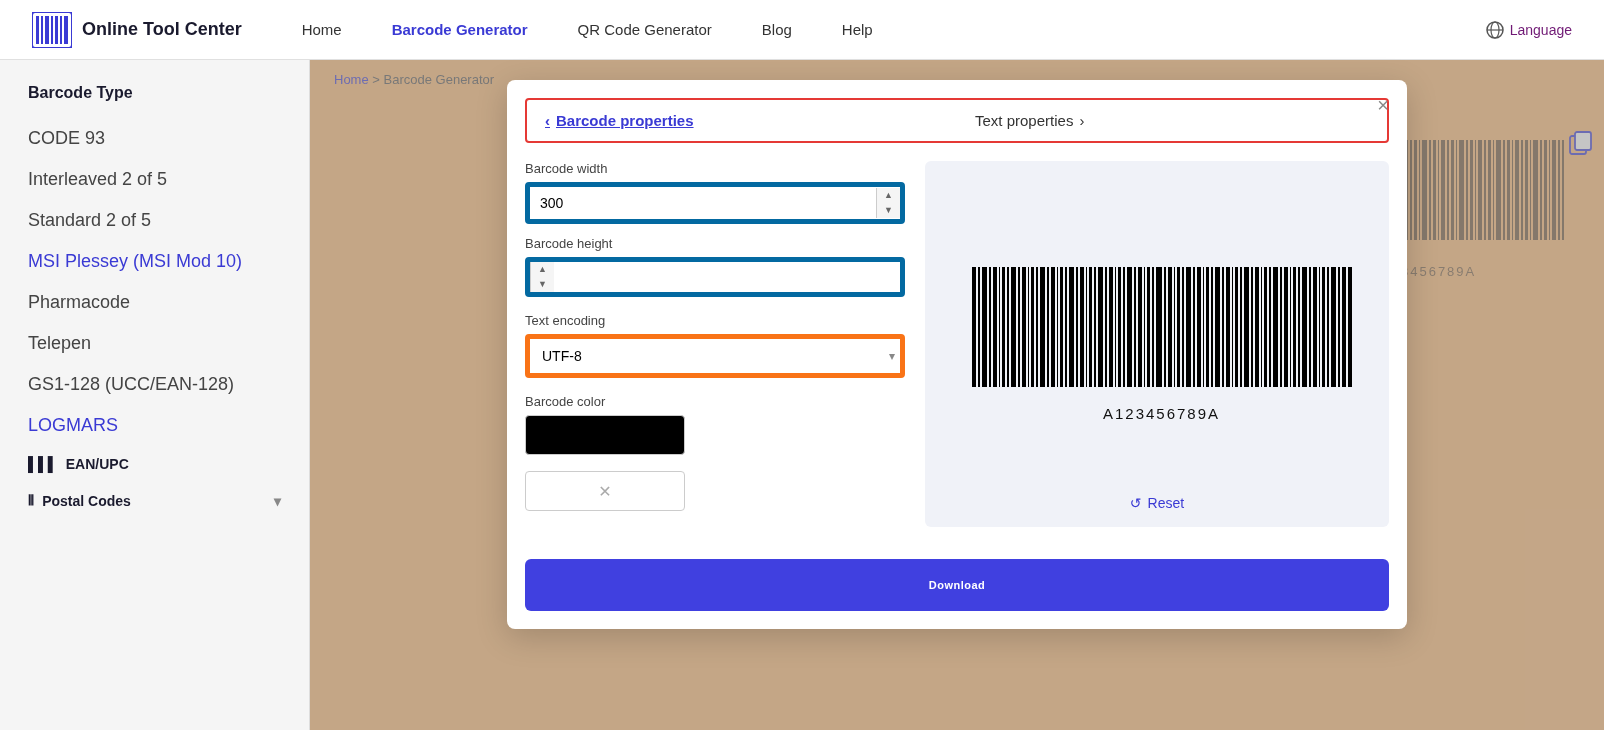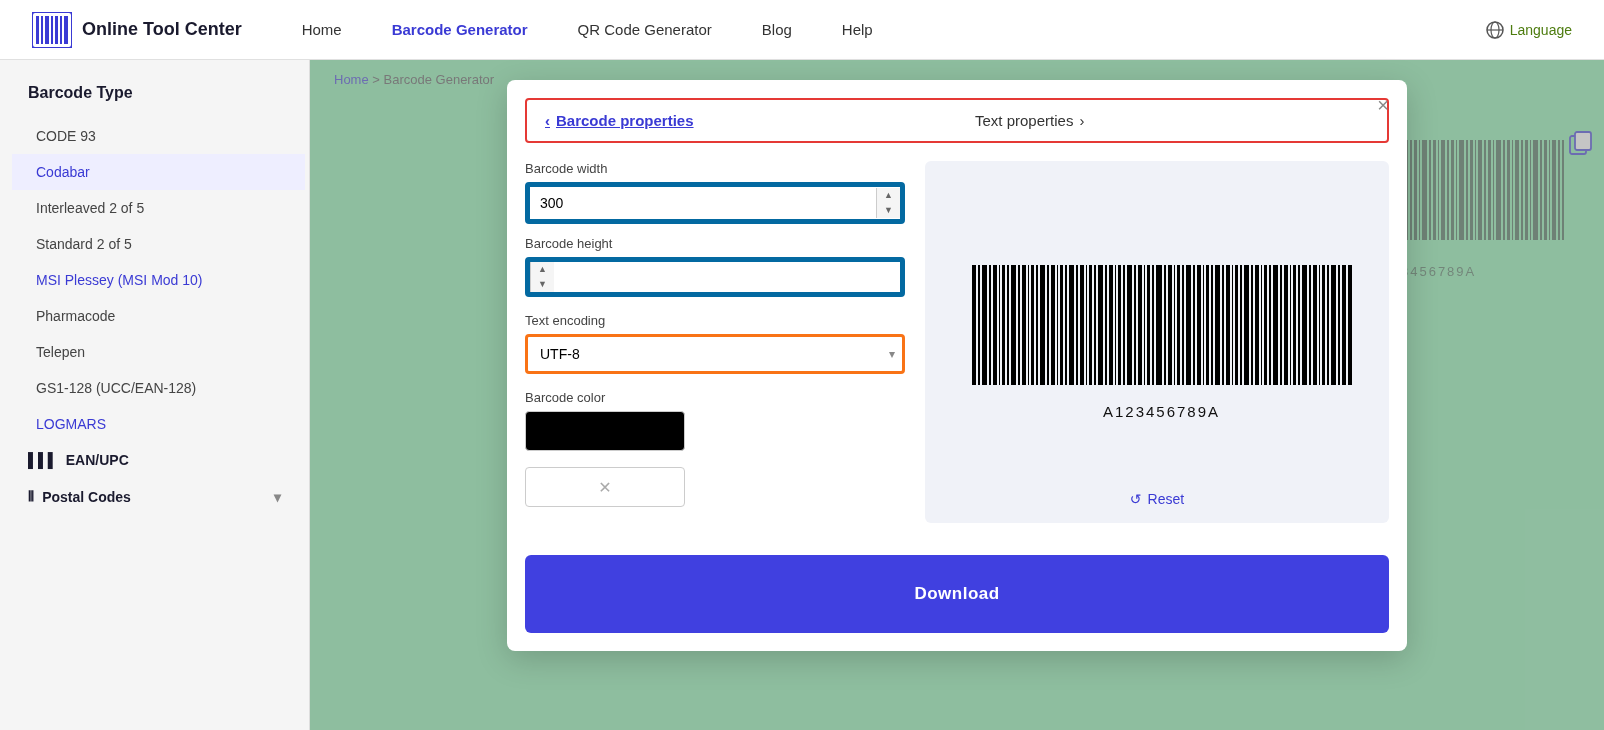--- a/index.html
+++ b/index.html
@@ -43,21 +43,21 @@
     }
     .nav-item.active {
       color: #3a3ad4;
       font-weight: 600;
     }
     .language-btn {
       display: flex;
       align-items: center;
       gap: 6px;
       font-size: 14px;
-      color: #4d7c0f;
+      color: #701a75;
       cursor: pointer;
       margin-left: auto;
     }
 
     
     .page-body {
       display: flex;
       height: calc(730px - 60px);
       position: relative;
     }
@@ -72,24 +72,23 @@
       flex-shrink: 0;
     }
     .sidebar-heading {
       font-size: 16px;
       font-weight: 700;
       color: #1a1a2e;
       padding: 8px 24px 16px;
     }
     .sidebar-item {
       padding: 10px 24px;
-      font-size: 14px;
+      font-size: 18px;
       color: #444;
       cursor: pointer;
-      margin-left: 8px;
     }
     .sidebar-item.active {
       color: #3a3ad4;
       background: #eeeeff;
       font-weight: 500;
     }
     .sidebar-item.blue { color: #3a3ad4; }
     .sidebar-section {
       display: flex;
       align-items: center;
@@ -97,21 +96,21 @@
       padding: 10px 24px;
       font-size: 14px;
       font-weight: 700;
       color: #1a1a2e;
       cursor: pointer;
     }
 
     
     .main-content {
       flex: 1;
-      background: #86efac;
+      background: #fdba74;
       position: relative;
       display: flex;
       flex-direction: column;
     }
 
     
     .breadcrumb {
       padding: 12px 24px;
       font-size: 13px;
       color: #555;
@@ -254,21 +253,21 @@
       line-height: 1;
       color: #666;
     }
 
     .select-wrap {
       position: relative;
     }
     .select-wrap select {
       width: 100%;
       padding: 9px 12px;
-      border: 3px solid #f97316;
+      border: 5px solid #f97316;
       border-radius: 4px;
       background: #fff;
       font-size: 14px;
       appearance: none;
       cursor: pointer;
       outline: none;
     }
     .select-arrow {
       position: absolute;
       right: 10px;
@@ -343,22 +342,22 @@
     
     .download-row {
       padding: 14px 18px 18px;
     }
     .download-btn {
       width: 100%;
       background: #4040e0;
       color: #fff;
       border: none;
       border-radius: 6px;
-      padding: 29px;
-      font-size: 17px;
+      padding: 20px;
+      font-size: 11px;
       font-weight: 600;
       cursor: pointer;
       letter-spacing: 0.5px;
     }
 
     
     .barcode-svg { display: block; }
   </style>
 </head>
 <body>
@@ -392,21 +391,20 @@
     </svg>
     <span>Language</span>
   </div>
 </div>
 
 <div class="page-body">
 
   <aside class="sidebar">
     <div class="sidebar-heading">Barcode Type</div>
     <div class="sidebar-item">CODE 93</div>
-    <div class="sidebar-item active blue">Codabar</div>
     <div class="sidebar-item">Interleaved 2 of 5</div>
     <div class="sidebar-item">Standard 2 of 5</div>
     <div class="sidebar-item blue">MSI Plessey (MSI Mod 10)</div>
     <div class="sidebar-item">Pharmacode</div>
     <div class="sidebar-item">Telepen</div>
     <div class="sidebar-item">GS1-128 (UCC/EAN-128)</div>
     <div class="sidebar-item blue">LOGMARS</div>
     <div class="sidebar-section">
       <span>▌▌▌</span>
       <span>EAN/UPC</span>

